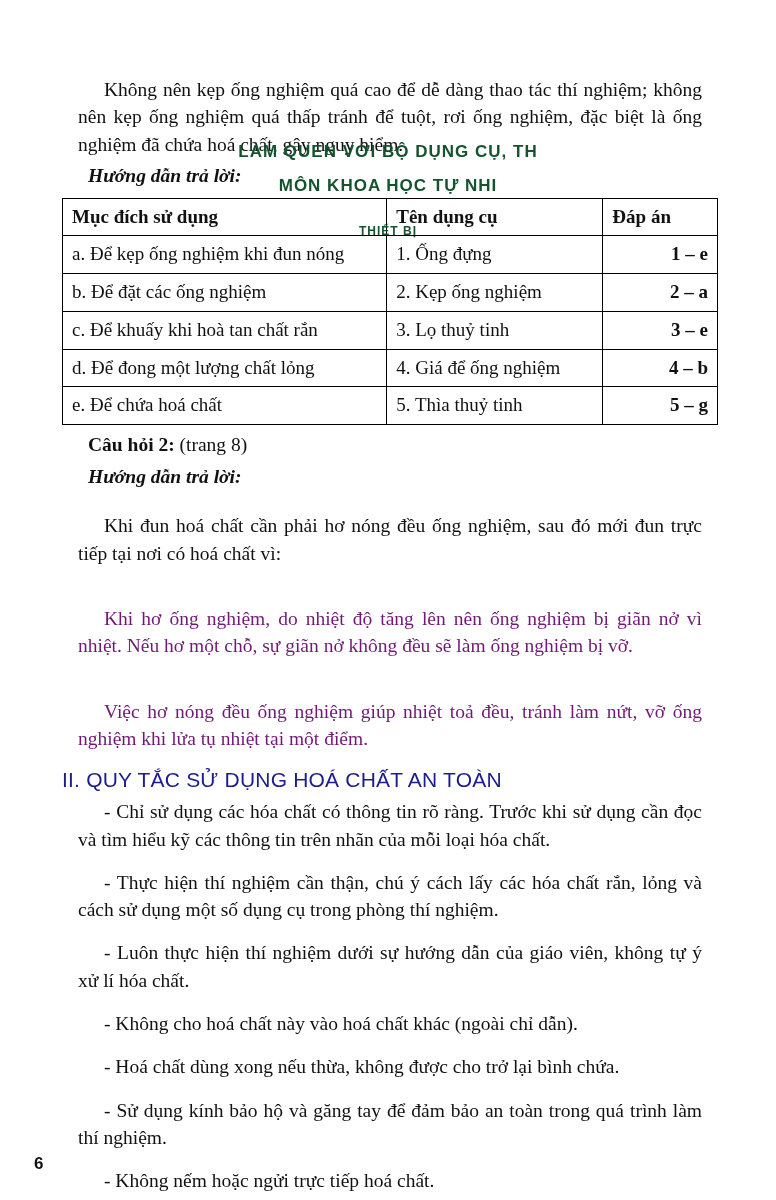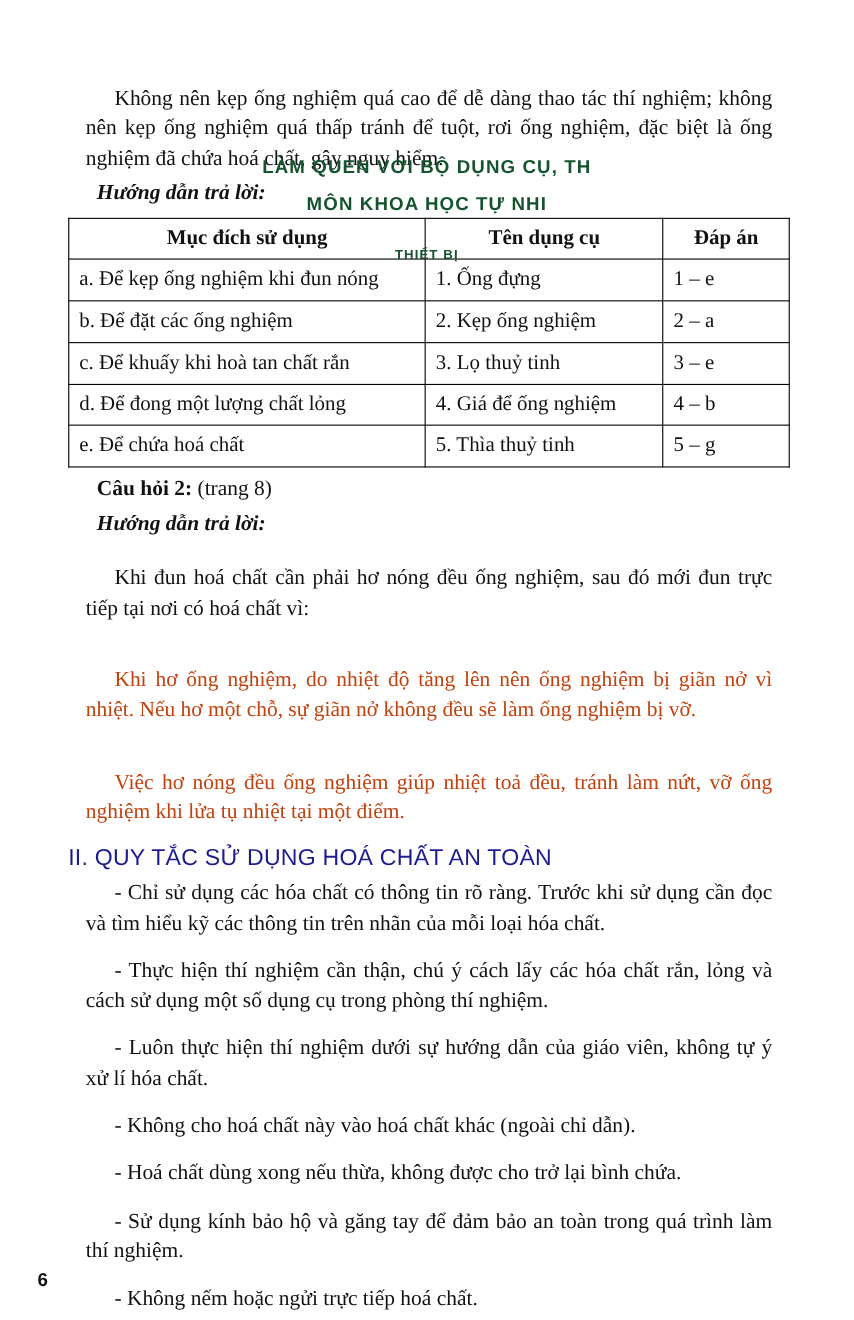--- a/index.html
+++ b/index.html
@@ -66,27 +66,28 @@
     table-layout: fixed;
   }
   table.qtable th, table.qtable td {
     border: 1px solid #000000;
     font-size: 19px;
     padding: 6px 9px 7px 9px;
     vertical-align: middle;
     line-height: 1.25;
   }
   table.qtable th {
-    text-align: center;
+    text-align: left;
     font-weight: bold;
     margin-top: 41px;
   }
   table.qtable td.ans {
-    text-align: left;
+    text-align: right;
     white-space: nowrap;
+    font-weight: bold;
   }
   col.c1 { width: 49.5%; }
   col.c2 { width: 33%; }
   col.c3 { width: 17.5%; }
 
   h2.section {
     font-family: "Liberation Sans", sans-serif;
     font-weight: normal;
     font-size: 21px;
     color: #1c1c8f;
@@ -95,21 +96,21 @@
   }
 
   .heading-line {
     font-weight: bold;
     font-size: 19.5px;
     margin-top: 10px;
     padding-left: 26px;
   }
 
   .faded {
-    color: #c2410c;
+    color: #701a75;
   }
 
   .bullets p {
     text-indent: 26px;
     margin-top: 3px;
   }
 
   .page-number {
     position: absolute;
     left: 34px;

